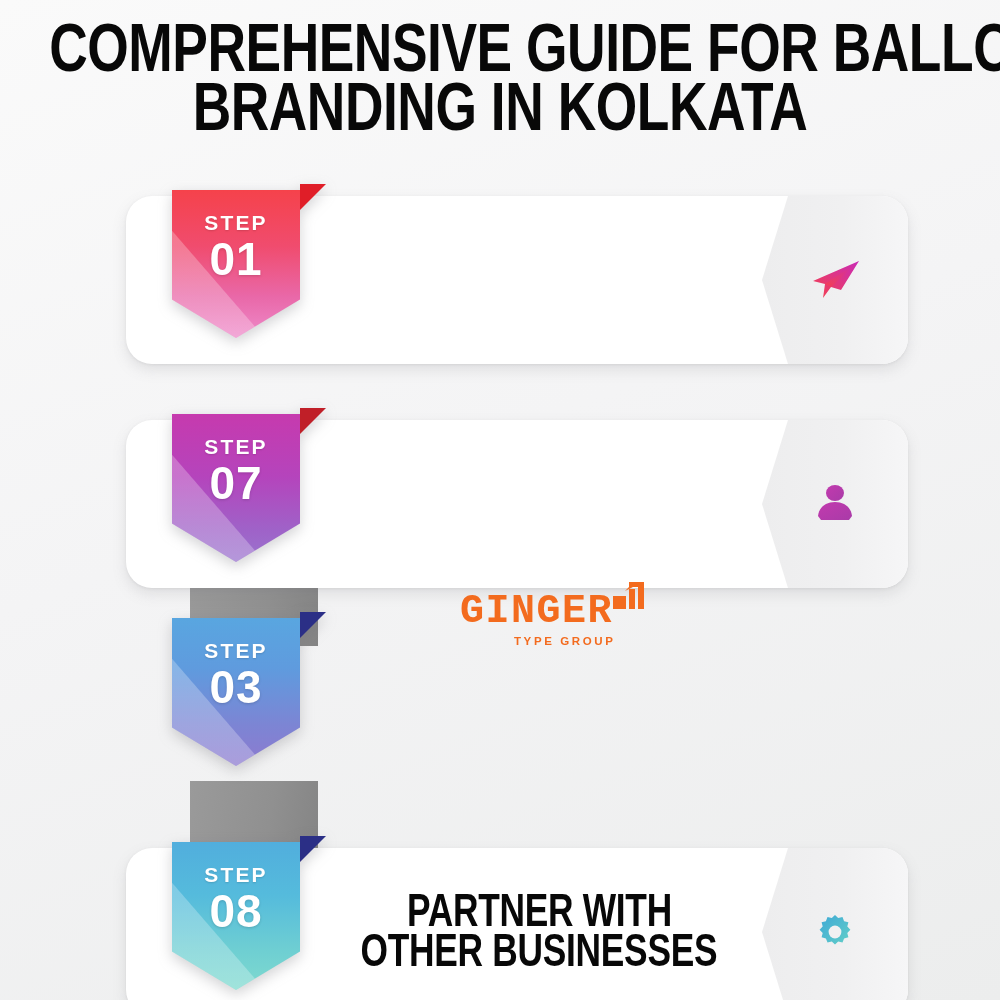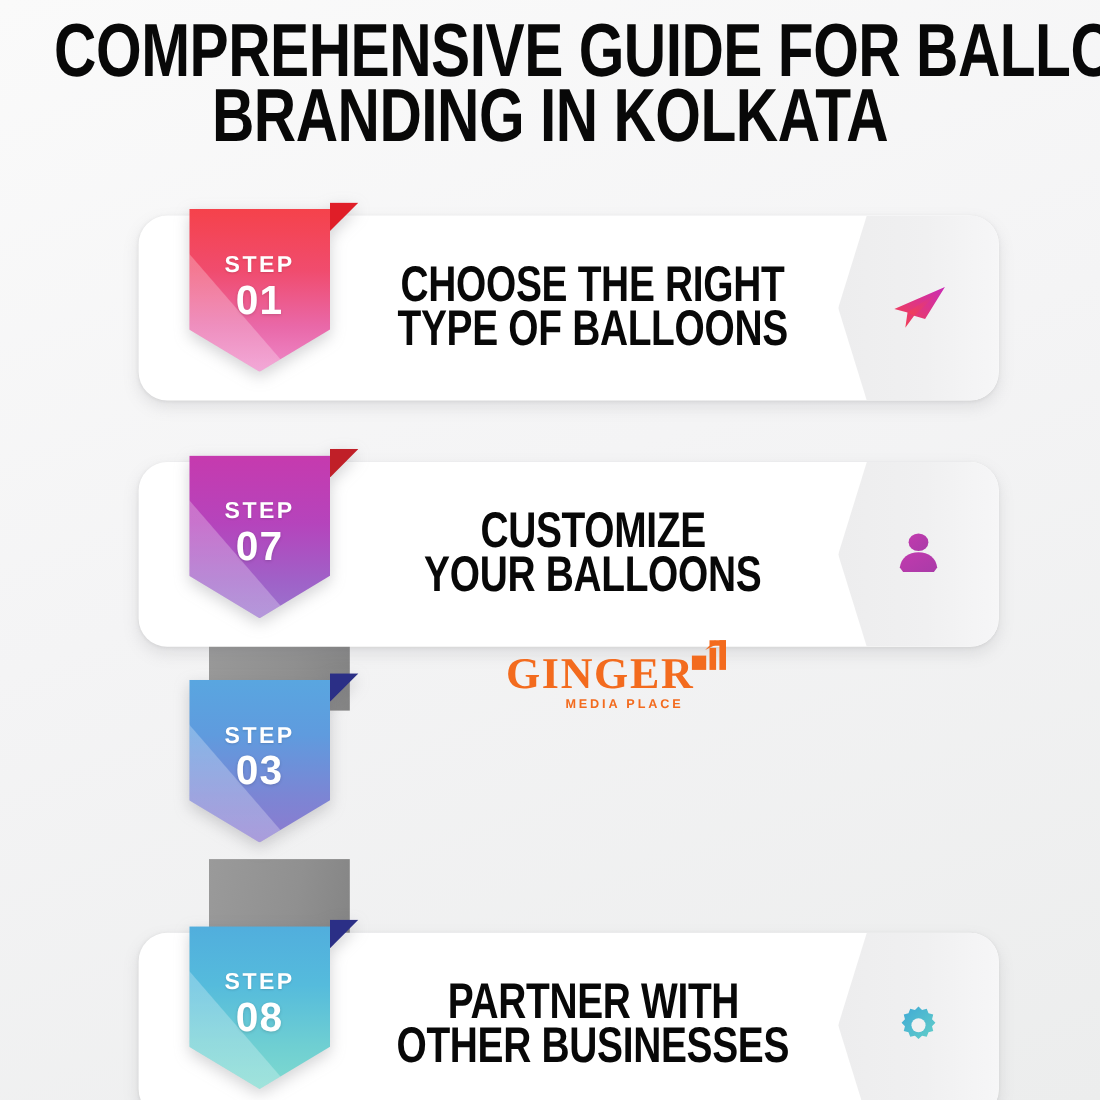--- a/index.html
+++ b/index.html
@@ -148,32 +148,32 @@
     clip-path: polygon(0 0, 100% 0, 0 100%);
   }
   .ribbon-label {
     position: relative;
     z-index: 8;
     height: 100%;
     display: flex;
     flex-direction: column;
     align-items: center;
     justify-content: flex-start;
-    padding-top: 39px;
+    padding-top: 21px;
     color: #ffffff;
     pointer-events: none;
   }
   .ribbon-step {
     font-size: 21px;
     font-weight: 700;
     letter-spacing: 2.2px;
     text-shadow: 0 1px 2px rgba(0,0,0,0.14);
   }
   .ribbon-num {
-    font-size: 37px;
+    font-size: 46px;
     font-weight: 700;
     letter-spacing: 1px;
     line-height: 1.0;
     margin-top: 1px;
     text-shadow: 0 1px 3px rgba(0,0,0,0.16);
   }
 
   
   .logo {
     position: absolute;
@@ -183,21 +183,21 @@
     display: flex;
     align-items: flex-start;
   }
   .logo-textblock { display: flex; flex-direction: column; }
   .logo-word {
     color: #F36B1E;
     font-size: 40px;
     font-weight: 700;
     letter-spacing: 1.5px;
     line-height: 1;
-    font-family: Liberation Serif, serif;
+    font-family: Liberation Mono, monospace;
   }
   .logo-sub {
     color: #F36B1E;
     font-size: 11.5px;
     font-weight: 700;
     letter-spacing: 2.6px;
     margin-top: 3px;
     margin-left: 54px;
     font-family: "Liberation Sans", sans-serif;
   }
@@ -215,24 +215,20 @@
 </div>
 
 <div class="steps">
 
   <div class="connector c1"></div>
   <div class="connector c2"></div>
   <div class="connector c3"></div>
 
   <div class="step-row r1">
     <div class="card">
-      <div class="card-text">
-        <div class="ln">CHOOSE THE RIGHT</div>
-        <div class="ln">TYPE OF BALLOONS</div>
-      </div>
       <div class="icon-plate">
         <span>
           <svg width="52" height="46" viewBox="0 0 52 46">
             <defs>
               <linearGradient id="g-plane" x1="0" y1="1" x2="1" y2="0">
                 <stop offset="0%" stop-color="#F6414C"></stop>
                 <stop offset="100%" stop-color="#C92BB7"></stop>
               </linearGradient>
             </defs>
             <path d="M50 4 L4 24 L16 27 L14 41 L22 30 L32 33 Z" fill="url(#g-plane)"></path>
@@ -246,24 +242,20 @@
       <div class="fold" style="background:#E01E28;"></div>
       <div class="ribbon-label">
         <div class="ribbon-step">STEP</div>
         <div class="ribbon-num">01</div>
       </div>
     </div>
   </div>
 
   <div class="step-row r2">
     <div class="card">
-      <div class="card-text">
-        <div class="ln">CUSTOMIZE</div>
-        <div class="ln">YOUR BALLOONS</div>
-      </div>
       <div class="icon-plate">
         <span>
           <svg width="40" height="42" viewBox="0 0 40 42">
             <defs>
               <linearGradient id="g-person" x1="0" y1="0" x2="1" y2="1">
                 <stop offset="0%" stop-color="#C23AAE"></stop>
                 <stop offset="100%" stop-color="#A93BA8"></stop>
               </linearGradient>
             </defs>
             <ellipse cx="20" cy="10" rx="9" ry="8" fill="url(#g-person)"></ellipse>
@@ -322,21 +314,21 @@
         <div class="ribbon-num">08</div>
       </div>
     </div>
   </div>
 
 </div>
 
 <div class="logo">
   <div class="logo-textblock">
     <div class="logo-word">GINGER</div>
-    <div class="logo-sub">MEDIA PLACE</div>
+    <div class="logo-sub">TYPE GROUP</div>
   </div>
   <div class="logo-mark">
     <svg width="38" height="34" viewBox="0 0 38 34">
       <rect x="2" y="16" width="13" height="13" fill="#F36B1E"></rect>
       <rect x="18" y="9" width="6" height="20" fill="#F36B1E"></rect>
       <rect x="27" y="2" width="6" height="27" fill="#F36B1E"></rect>
       <path d="M18 2 L33 2 L33 7 L18 7 Z" fill="#F36B1E"></path>
       <path d="M14 11 L23 2 L26 5 Z" fill="#F36B1E"></path>
     </svg>
   </div>

